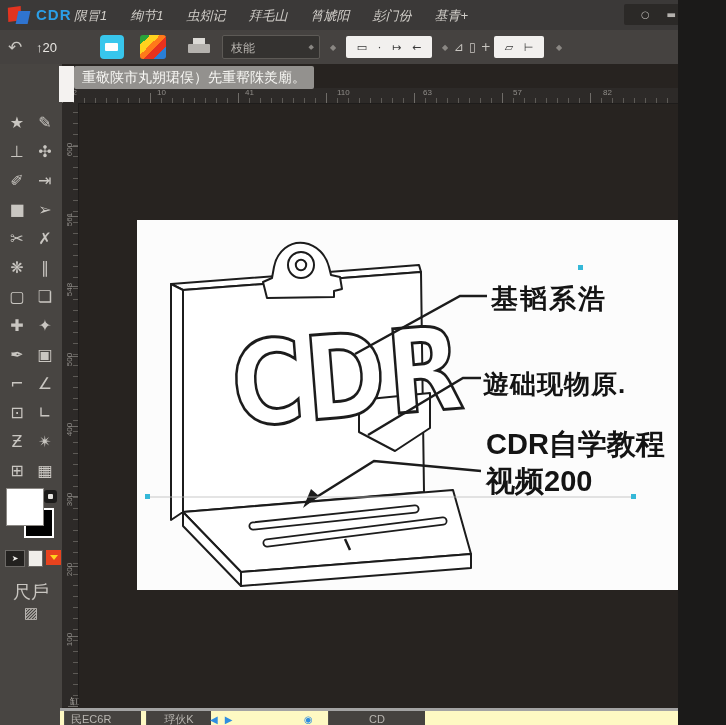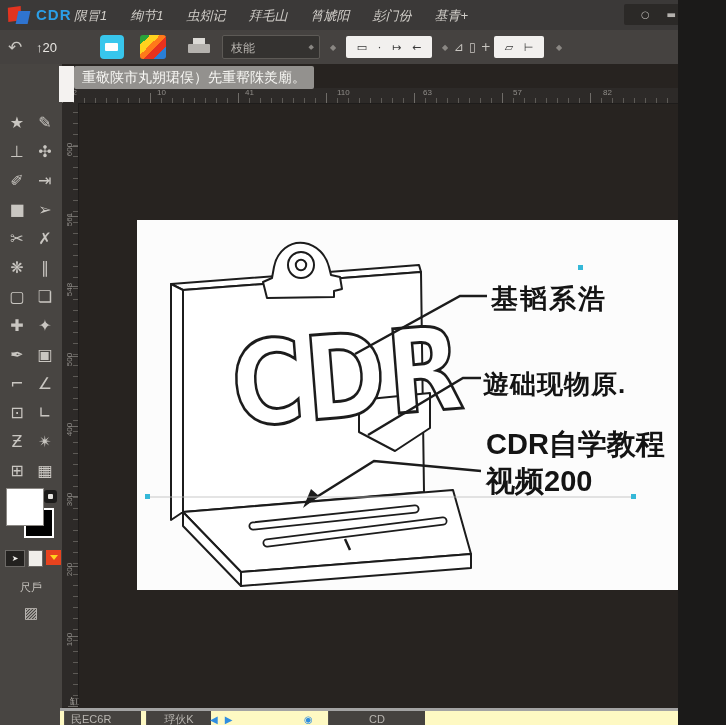--- a/index.html
+++ b/index.html
@@ -56,21 +56,21 @@
   .bg{position:absolute;left:24px;top:444px;width:26px;height:26px;background:#000;border:2px solid #fff;z-index:1;}
   .opt{position:absolute;left:44px;top:426px;width:13px;height:13px;background:#1c1b1a;border-radius:3px;z-index:3;}
   .opt i{position:absolute;left:4px;top:4px;width:5px;height:5px;background:#e6e4e0;border-radius:1px;}
   .minirow{position:absolute;left:0;top:486px;width:62px;height:18px;}
   .mi-cursor{position:absolute;left:5px;top:0;width:18px;height:15px;background:#23211f;border:1px solid #6b6865;
              color:#f0eeea;font-size:8px;text-align:center;line-height:15px;}
   .mi-page{position:absolute;left:28px;top:0;width:13px;height:15px;background:#f0eeea;border:1px solid #6b6865;}
   .mi-red{position:absolute;left:46px;top:0;width:15px;height:15px;background:#e8431e;}
   .mi-red i{position:absolute;left:4px;top:5px;width:0;height:0;border-left:4px solid transparent;
             border-right:4px solid transparent;border-top:5px solid #ffd21e;}
-  .paneltext{position:absolute;left:0;top:516px;width:62px;text-align:center;color:#c9c6c1;font-size:11px;}
+  .paneltext{position:absolute;left:0;top:516px;width:62px;text-align:center;color:#c9c6c1;font-size:18px;}
   .panelicon{position:absolute;left:0;top:540px;width:62px;text-align:center;color:#c9c6c1;font-size:15px;}
 
   
   .canvas{position:absolute;left:62px;top:64px;width:664px;height:644px;background:#272320;}
   .origin-box{position:absolute;left:59px;top:66px;width:15px;height:36px;background:#f4f2f0;z-index:6;}
   .tooltip{position:absolute;left:12px;top:2px;min-width:200px;height:17px;background:#93918e;
            color:#f7f6f3;font-size:14px;padding:3px 8px;border-radius:2px;z-index:5;white-space:nowrap;}
   .hruler{position:absolute;left:0;top:24px;width:664px;height:15px;background:#2d2a28;border-bottom:1px solid #1e1c1b;}
   .hruler .ticks{position:absolute;left:0;bottom:0;width:100%;height:5px;
     background:repeating-linear-gradient(90deg,#5d5a56 0 1px,transparent 1px 11px);}

